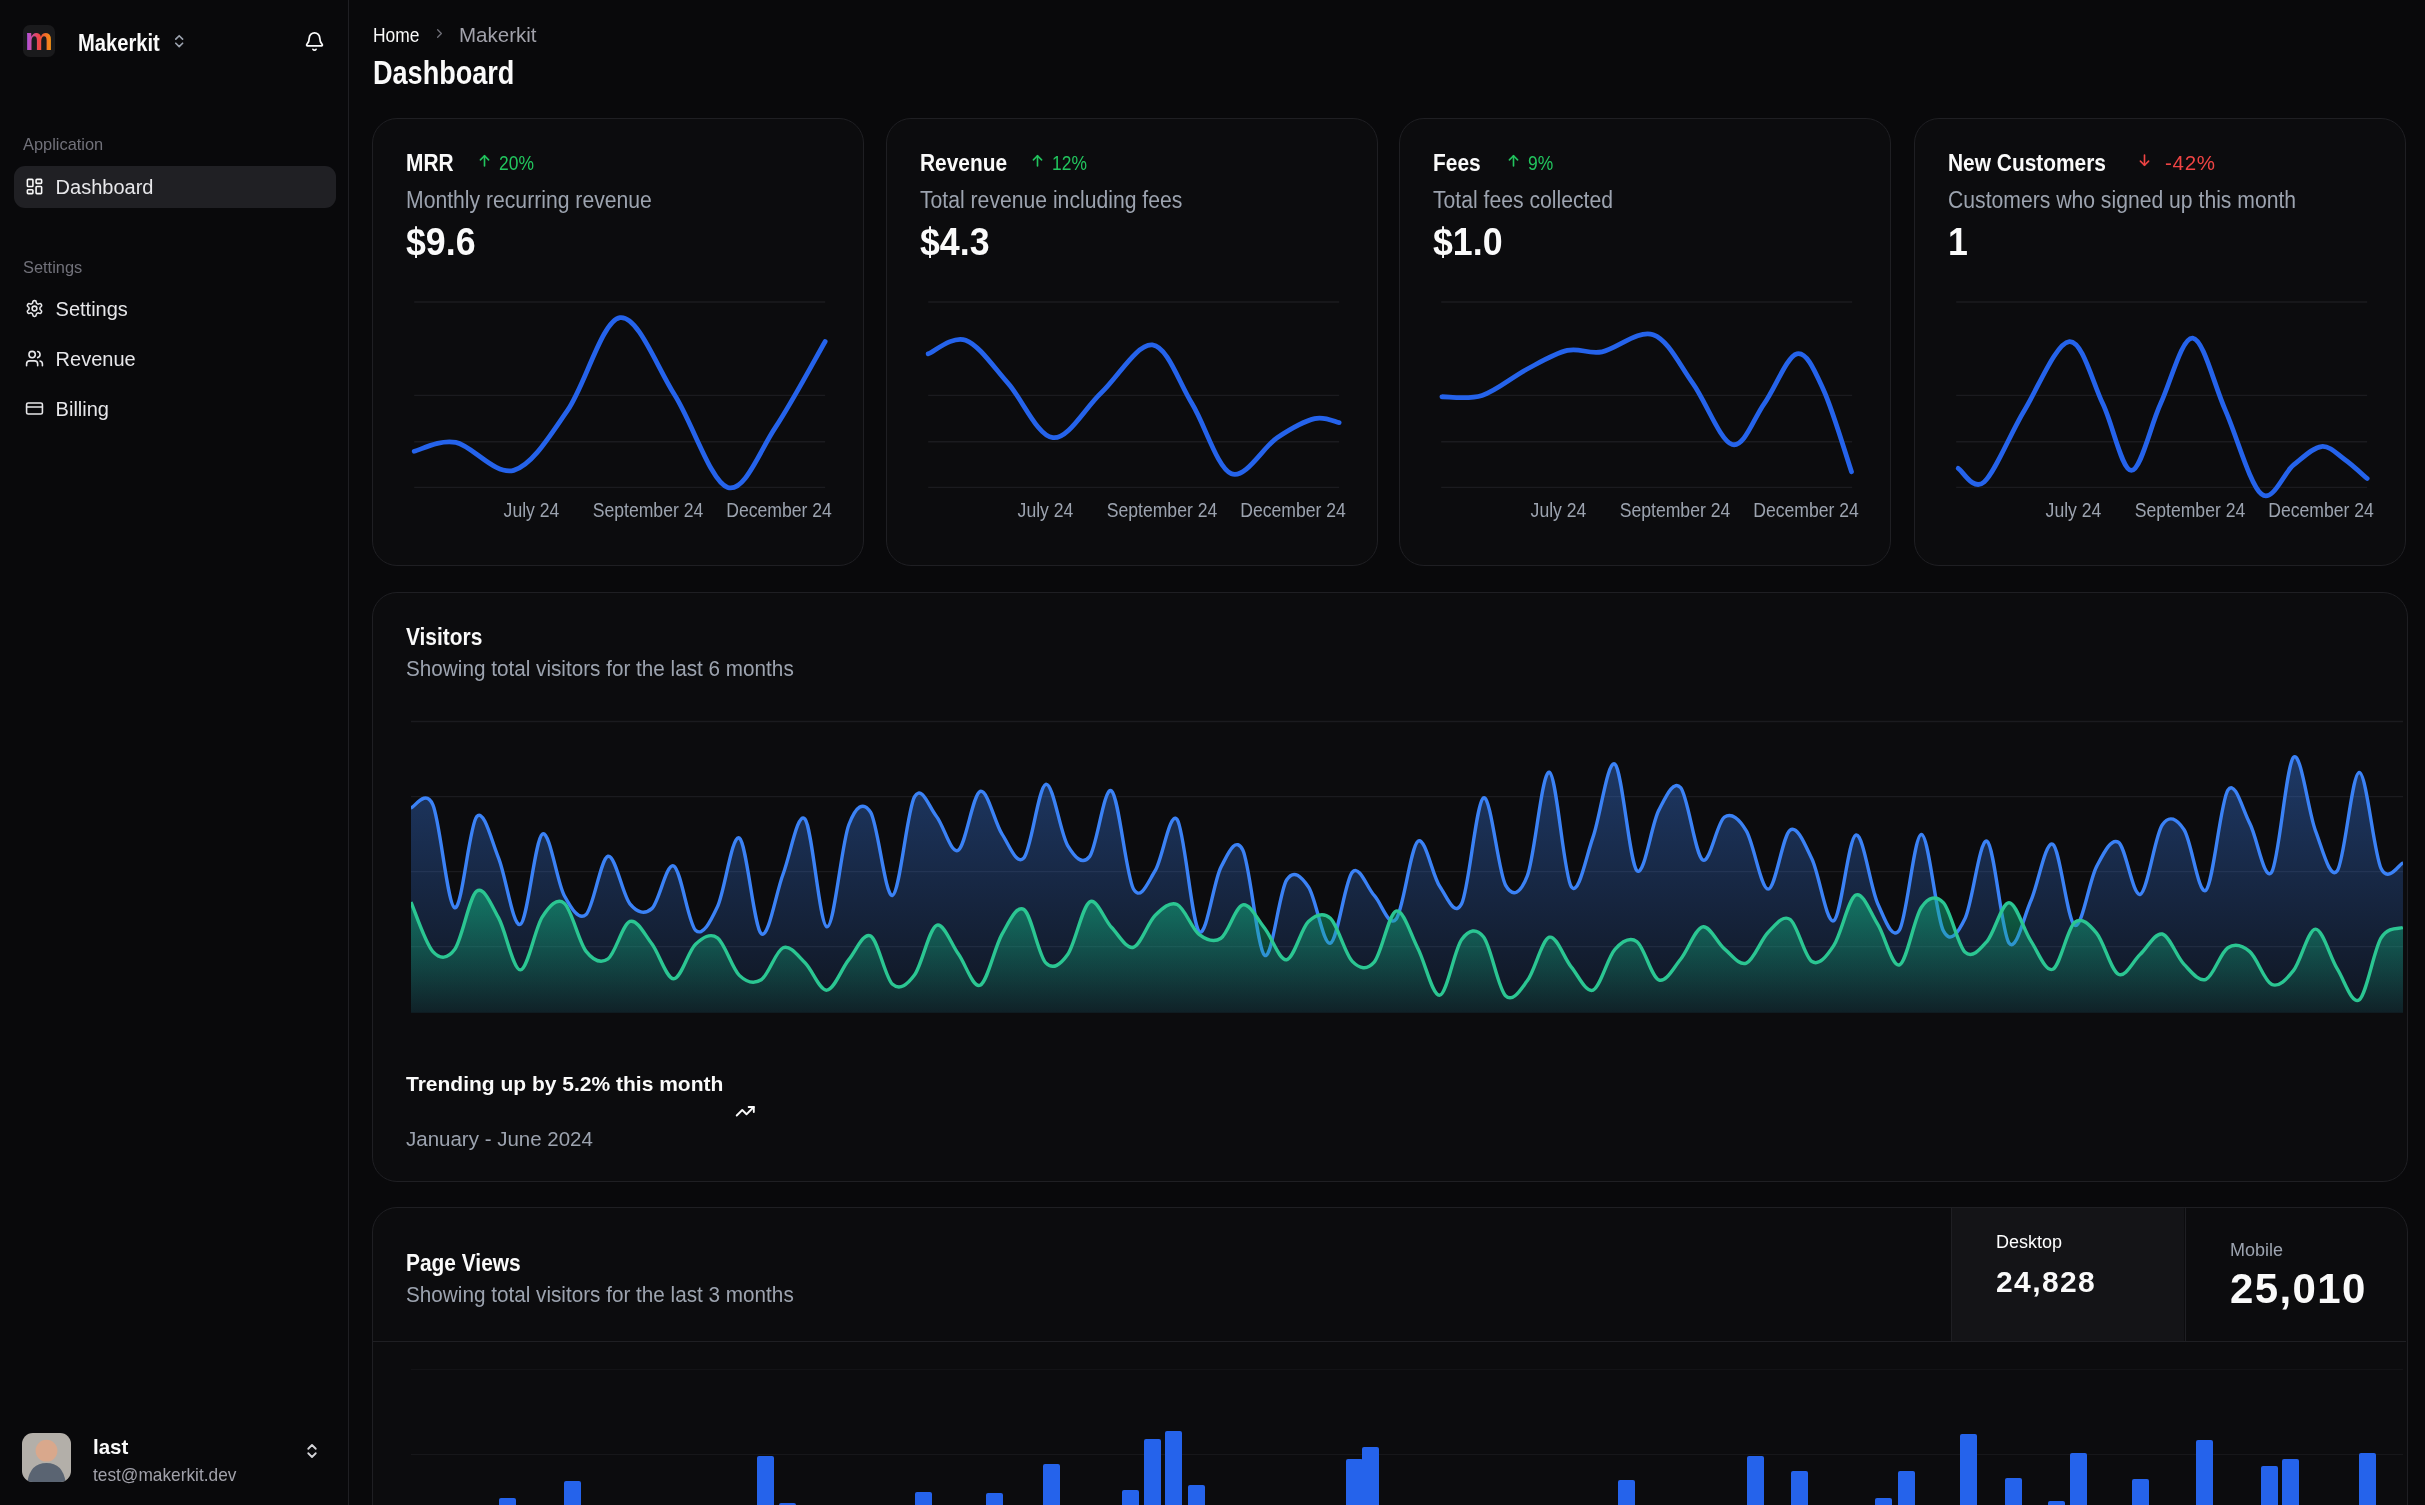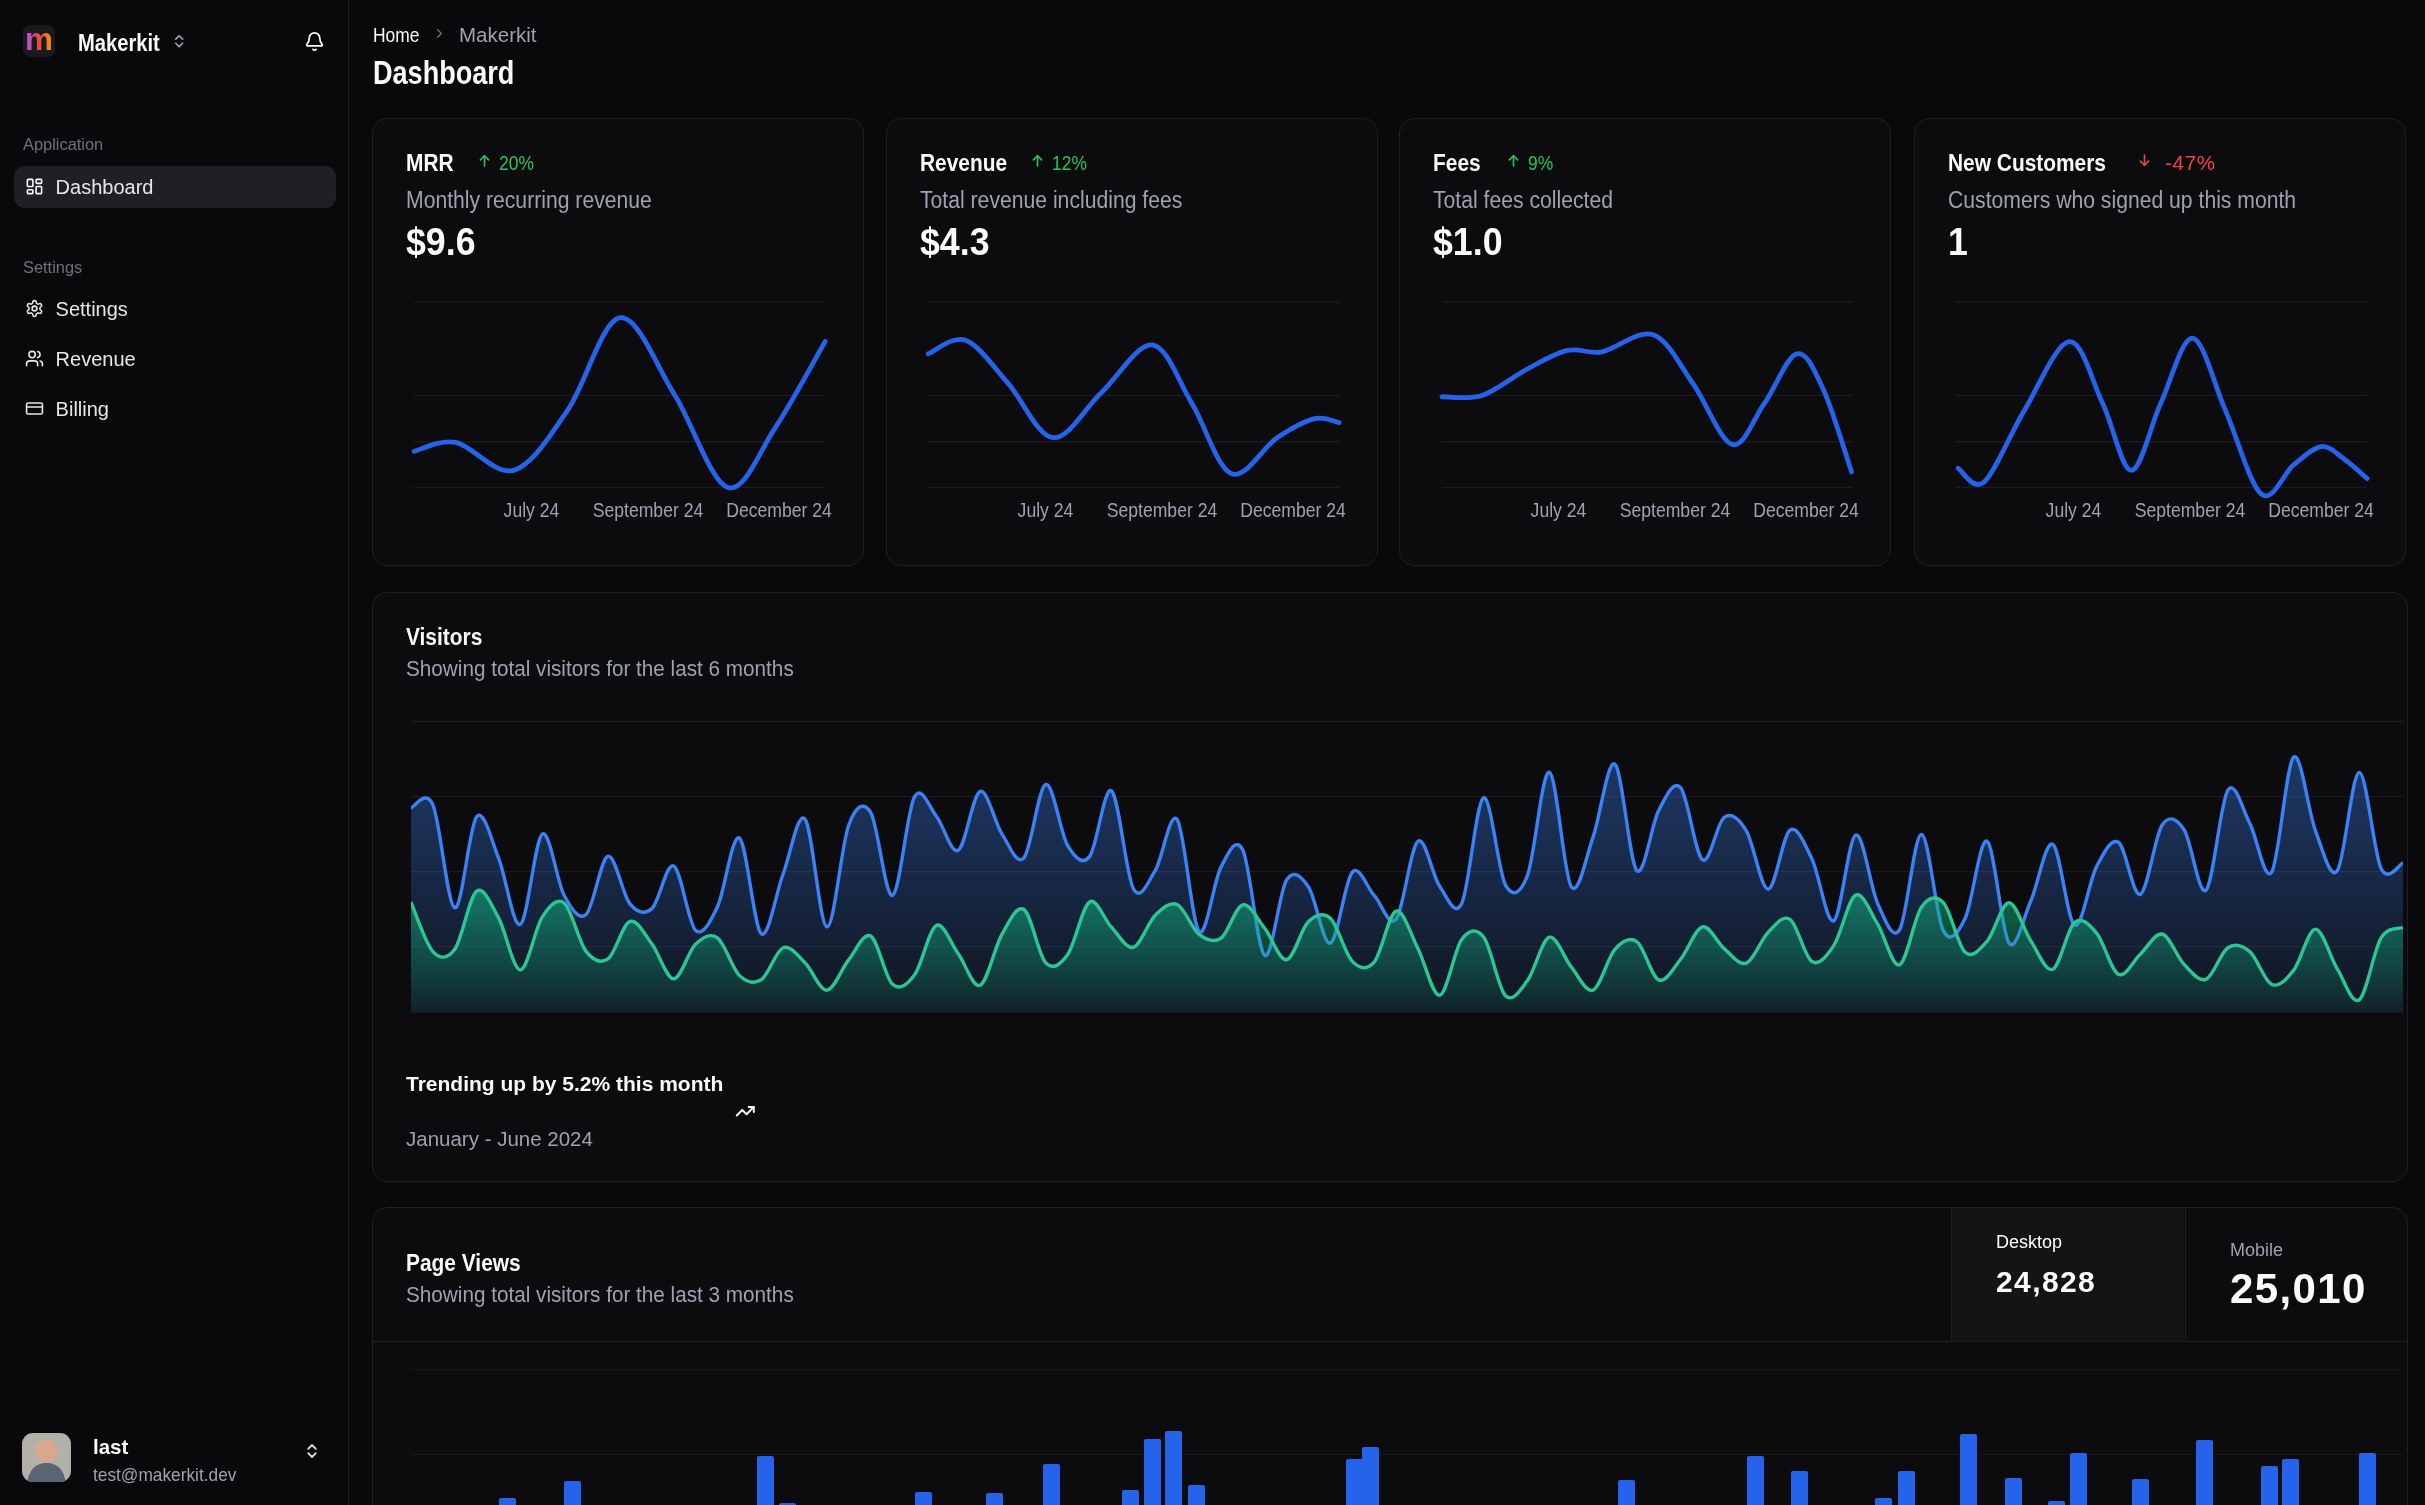--- a/index.html
+++ b/index.html
@@ -7,21 +7,21 @@
 .abs { position:absolute; }
 #sidebar { position:absolute; left:0; top:0; width:349px; height:1505px; border-right:1.4px solid #1f1f23; background:#09090b; }
 #logo { position:absolute; left:22.5px; top:25px; width:32px; height:32px; border-radius:6.8px; background:#1a1a1c; }
 #brand { position:absolute; left:78px; top:29px; font-size:24px; font-weight:700; transform:scaleX(0.84); transform-origin:0 0; white-space:nowrap; }
 .navlabel { position:absolute; left:23px; font-size:16.4px; color:#71717a; font-weight:500; }
 .navitem { position:absolute; left:13.6px; width:322px; height:42px; border-radius:11px; font-size:20px; color:#e7e7ea; }
 .navitem.active { background:#202024; }
 .navitem span { position:absolute; left:42px; top:10.2px; white-space:nowrap; }
 .crumb { position:absolute; top:22.5px; font-size:20.5px; }
 h1 { position:absolute; left:373px; top:54px; font-size:33px; font-weight:700; transform:scaleX(0.82); transform-origin:0 0; white-space:nowrap; }
-.card { position:absolute; background:#0c0c0e; border:1.4px solid #1f1f23; border-radius:15px; }
+.card { position:absolute; background:#0c0c0e; border:1.4px solid #1f1f23; border-radius:25px; }
 .ctitle { position:absolute; font-size:24.6px; font-weight:700; transform:scaleX(0.85); transform-origin:0 0; white-space:nowrap; }
 .tpct { position:absolute; font-size:20.5px; font-weight:500; transform:scaleX(0.85); transform-origin:0 0; white-space:nowrap; }
 .csub { position:absolute; font-size:23px; color:#9ca3af; transform:scaleX(0.92); transform-origin:0 0; white-space:nowrap; }
 .cval { position:absolute; font-size:38px; font-weight:700; transform:scaleX(0.94); transform-origin:0 0; white-space:nowrap; }
 .xlab { position:absolute; font-size:20px; color:#9ca3af; text-align:center; transform:scaleX(0.88); }
 .bar { position:absolute; width:17px; background:#2563eb; border-radius:2px; }
 </style></head>
 <body>
 <div id="page">
 
@@ -168,21 +168,21 @@
   <div class="xlab" style="left:104px;top:380px;width:109px">July 24</div>
       <div class="xlab" style="left:200px;top:380px;width:150px">September 24</div>
       <div class="xlab" style="left:331px;top:380px;width:150px">December 24</div>
 </div>
 <div class="card" style="left:1914px;top:118px;width:492px;height:448px">
   <div class="ctitle" style="left:33px;top:30px">New Customers</div>
   <svg style="position:absolute;left:222px;top:33px" width="15" height="17" viewBox="0 0 22 24" fill="none" stroke="#ef4444" stroke-width="2.4" stroke-linecap="round" stroke-linejoin="round">
         <path d="M11 4v15"></path>
         <path d="m5 13 6 6 6-6"></path>
       </svg>
-  <div class="tpct" style="left:250px;top:32px;color:#ef4444;transform:none;letter-spacing:0.7px;">-47%</div>
+  <div class="tpct" style="left:250px;top:32px;color:#ef4444;transform:none;letter-spacing:0.7px;">-42%</div>
   <div class="csub" style="left:33px;top:68px">Customers who signed up this month</div>
   <div class="cval" style="left:33px;top:102px">1</div>
   <svg class="abs" style="left:0;top:121px" width="492" height="259" viewBox="0 0 721 380">
     <line x1="60" x2="663" y1="91" y2="91" stroke="#1b1b1f" stroke-width="2"></line>
         <line x1="60" x2="663" y1="228" y2="228" stroke="#1b1b1f" stroke-width="2"></line>
         <line x1="60" x2="663" y1="296" y2="296" stroke="#1b1b1f" stroke-width="2"></line>
         <line x1="60" x2="663" y1="363" y2="363" stroke="#1b1b1f" stroke-width="2"></line>
     <path d="M 63.0 335.0 C 69.3 338.3 84.8 369.2 101.0 355.0 C 117.2 340.8 139.2 284.3 160.0 250.0 C 180.8 215.7 206.8 150.7 226.0 149.0 C 245.2 147.3 259.8 208.5 275.0 240.0 C 290.2 271.5 302.8 338.0 317.0 338.0 C 331.2 338.0 345.0 272.3 360.0 240.0 C 375.0 207.7 391.2 142.3 407.0 144.0 C 422.8 145.7 438.2 211.8 455.0 250.0 C 471.8 288.2 491.3 359.7 508.0 373.0 C 524.7 386.3 540.3 341.7 555.0 330.0 C 569.7 318.3 583.5 304.3 596.0 303.0 C 608.5 301.7 618.8 314.2 630.0 322.0 C 641.2 329.8 657.5 345.3 663.0 350.0 " fill="none" stroke="#2563eb" stroke-width="7" stroke-linecap="round"></path>
   </svg>
   <div class="xlab" style="left:104px;top:380px;width:109px">July 24</div>

